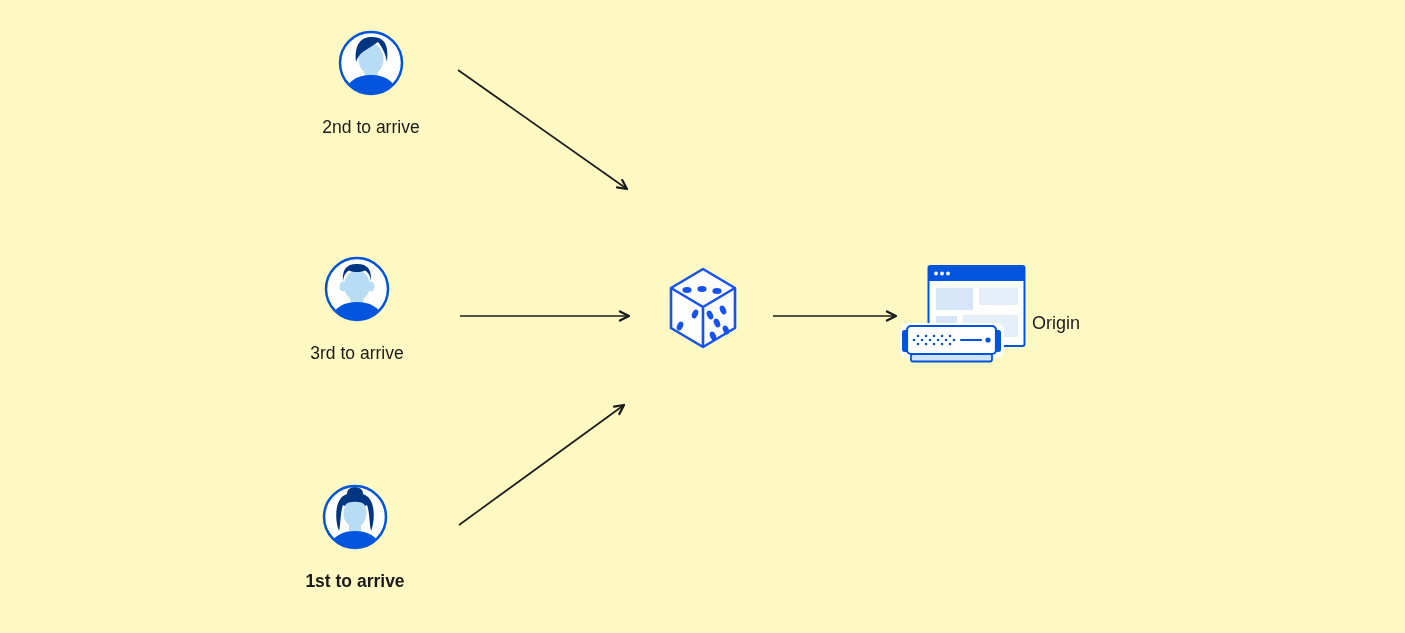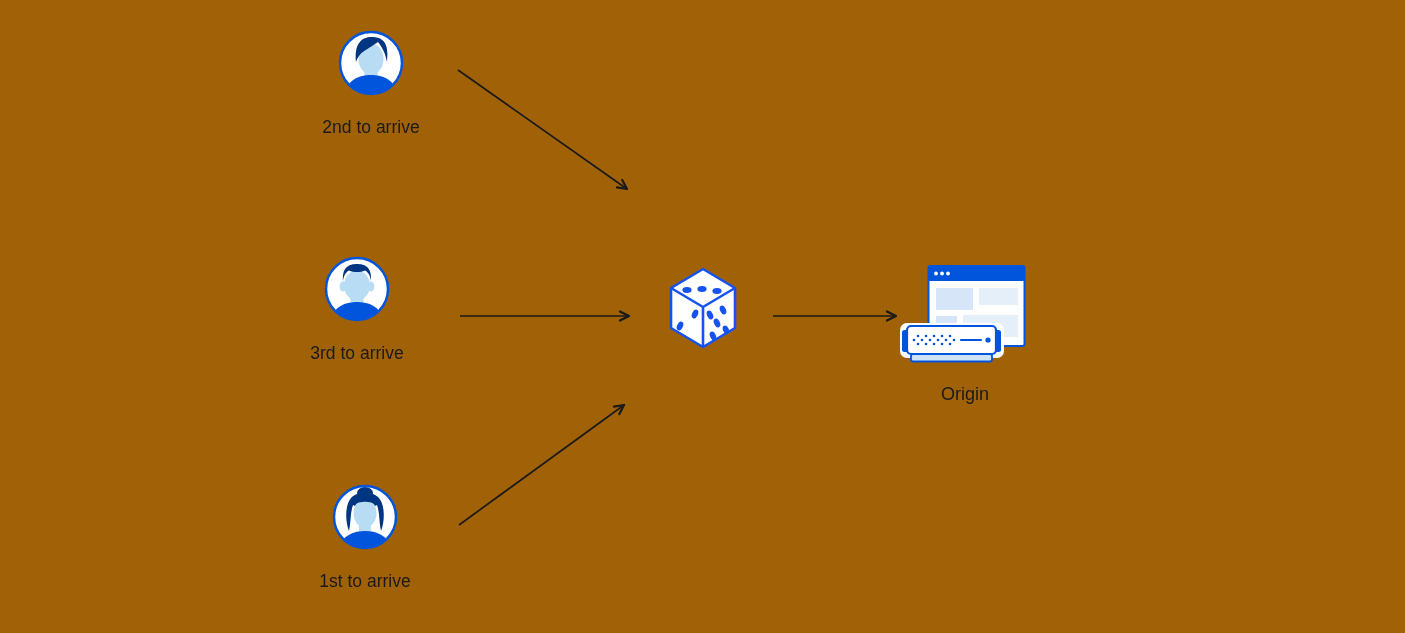--- a/index.html
+++ b/index.html
@@ -1,20 +1,20 @@
 <!DOCTYPE html>
 <html><head>
 <meta charset="utf-8">
 <style>
   html, body { margin: 0; padding: 0; background: #ffffff; }
   .canvas {
     position: relative;
     width: 1405px;
     height: 633px;
-    background: #a16207;
+    background: #fef9c3;
     overflow: hidden;
     font-family: "Liberation Sans", sans-serif;
   }
   .actor {
     position: absolute;
     width: 130px;
     display: flex;
     flex-direction: column;
     align-items: center;
   }
@@ -27,21 +27,21 @@
     white-space: nowrap;
     text-align: center;
   }
   .dice-wrap { position: absolute; left: 668px; top: 266px; width: 70px; height: 86px; }
   .origin-group {
     position: absolute;
     left: 898px;
     top: 262px;
     width: 134px;
     display: flex;
-    flex-direction: column;
+    flex-direction: row;
     align-items: center;
   }
   .origin-group .label {
     margin-top: 12px;
     font-size: 18px;
     line-height: 20px;
     color: #1a1a1a;
     text-align: center;
     white-space: nowrap;
   }
@@ -94,21 +94,21 @@
           <ellipse cx="48" cy="31.5" rx="3.4" ry="5" fill="#b7dcf4"></ellipse>
           <ellipse cx="34" cy="30.5" rx="13" ry="15" fill="#b7dcf4"></ellipse>
           <path d="M20,26 C19,12 26,9 34,9 C42,9 49,12 48,26 C47,19 44,16.5 42,15.5 C37,17.5 31,17.5 26,15.5 C24,16.5 21,19 20,26 Z" fill="#003681"></path>
         </g>
         <circle cx="34" cy="34" r="31" fill="none" stroke="#0055dc" stroke-width="2.5"></circle>
       </svg>
     </span>
     <div class="label">3rd to arrive</div>
   </div>
 
-  <div class="actor" style="left:300px; top:483px;">
+  <div class="actor" style="left:290px; top:483px;font-weight:bold;">
     <span class="avatar">
       <svg width="68" height="68" viewBox="0 0 68 68">
         <defs>
             <clipPath id="clipC">
               <circle cx="34" cy="34" r="30.7"></circle>
             </clipPath>
           </defs>
         <circle cx="34" cy="34" r="31" fill="#ffffff"></circle>
         <g clip-path="url(#clipC)">
           <ellipse cx="34" cy="10" rx="8" ry="6" fill="#003681"></ellipse>

